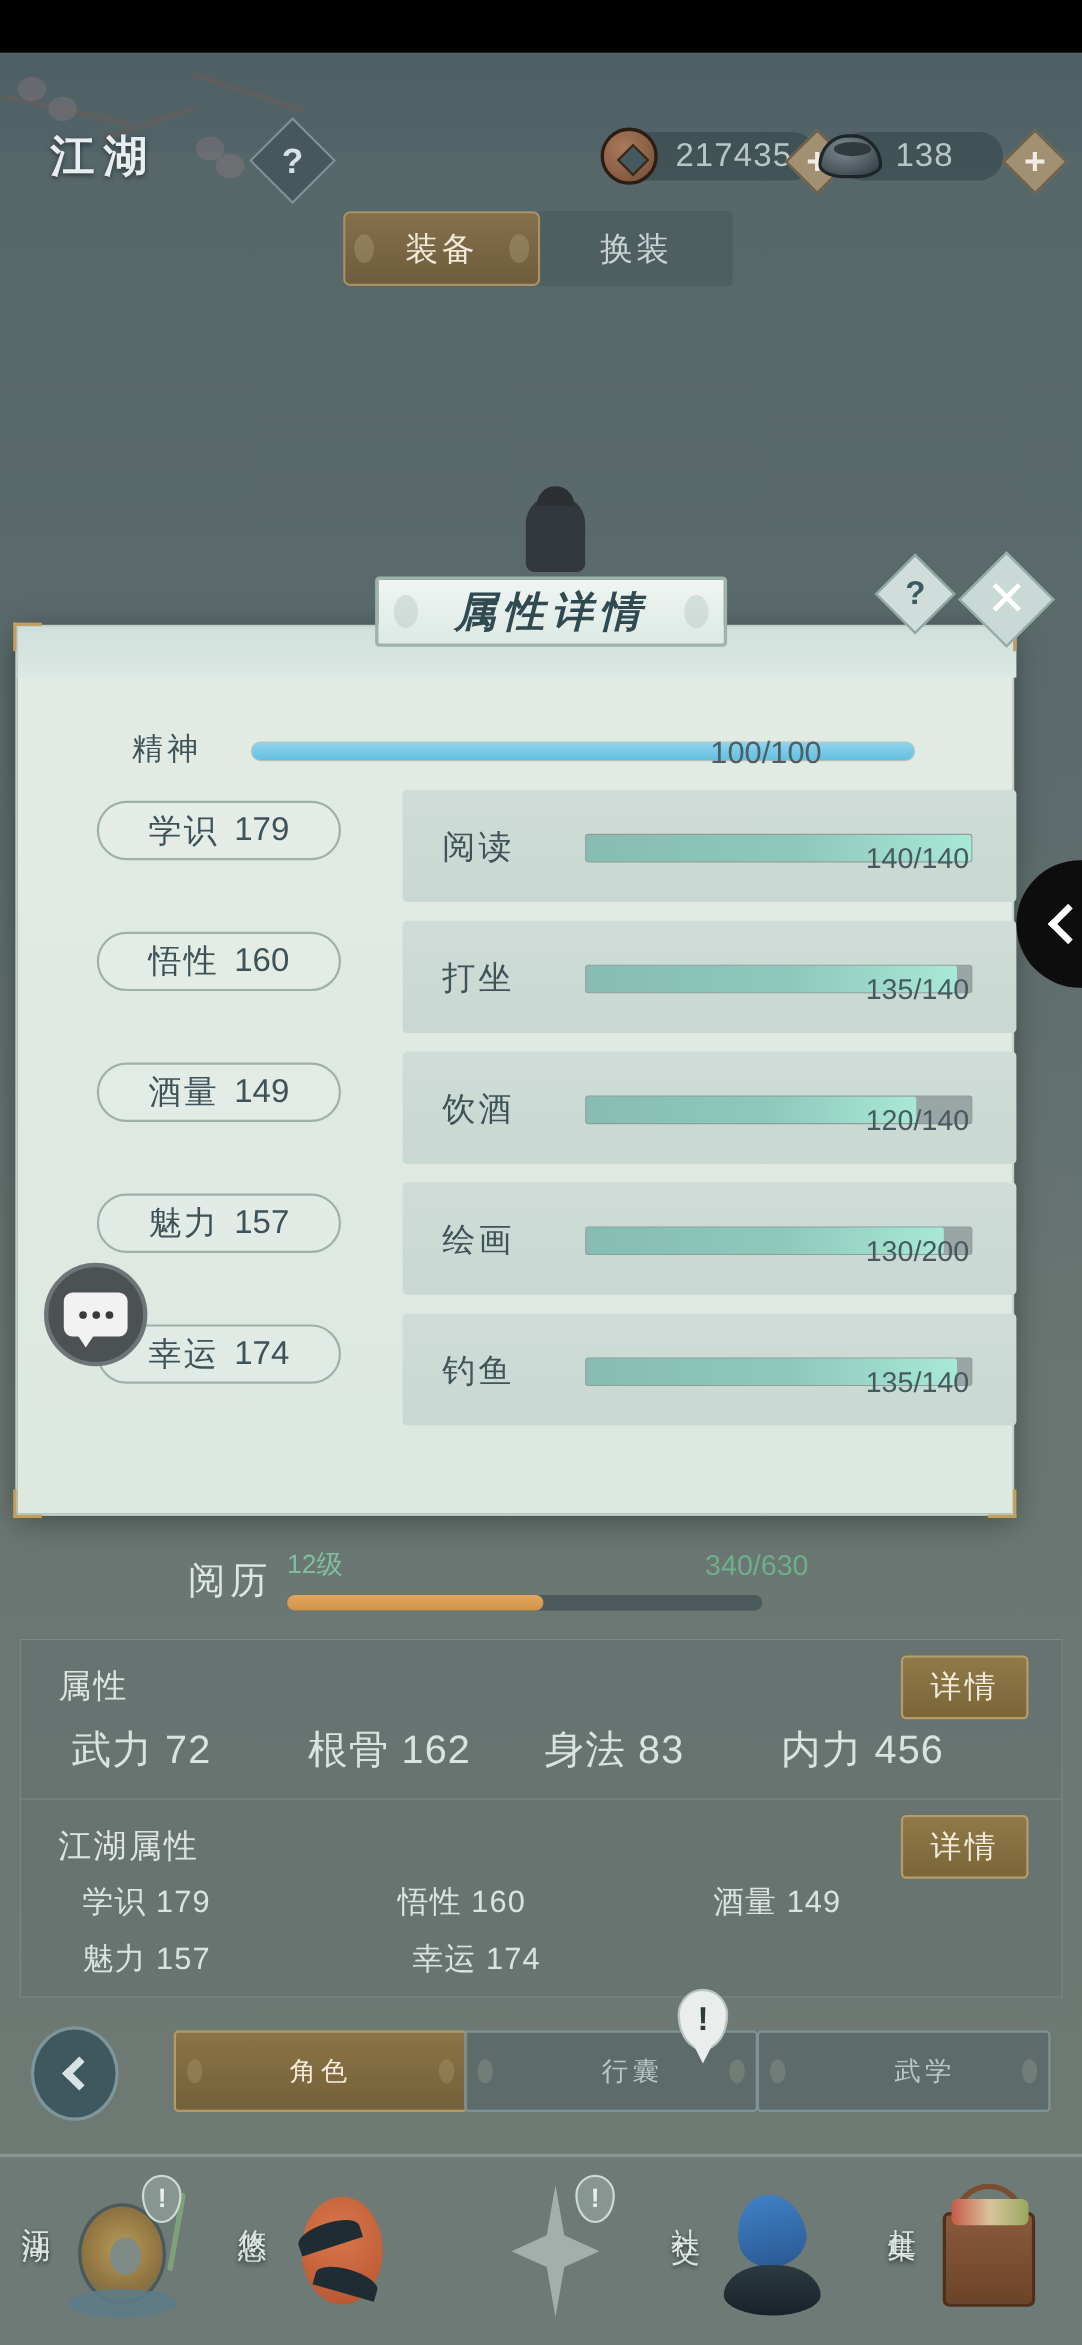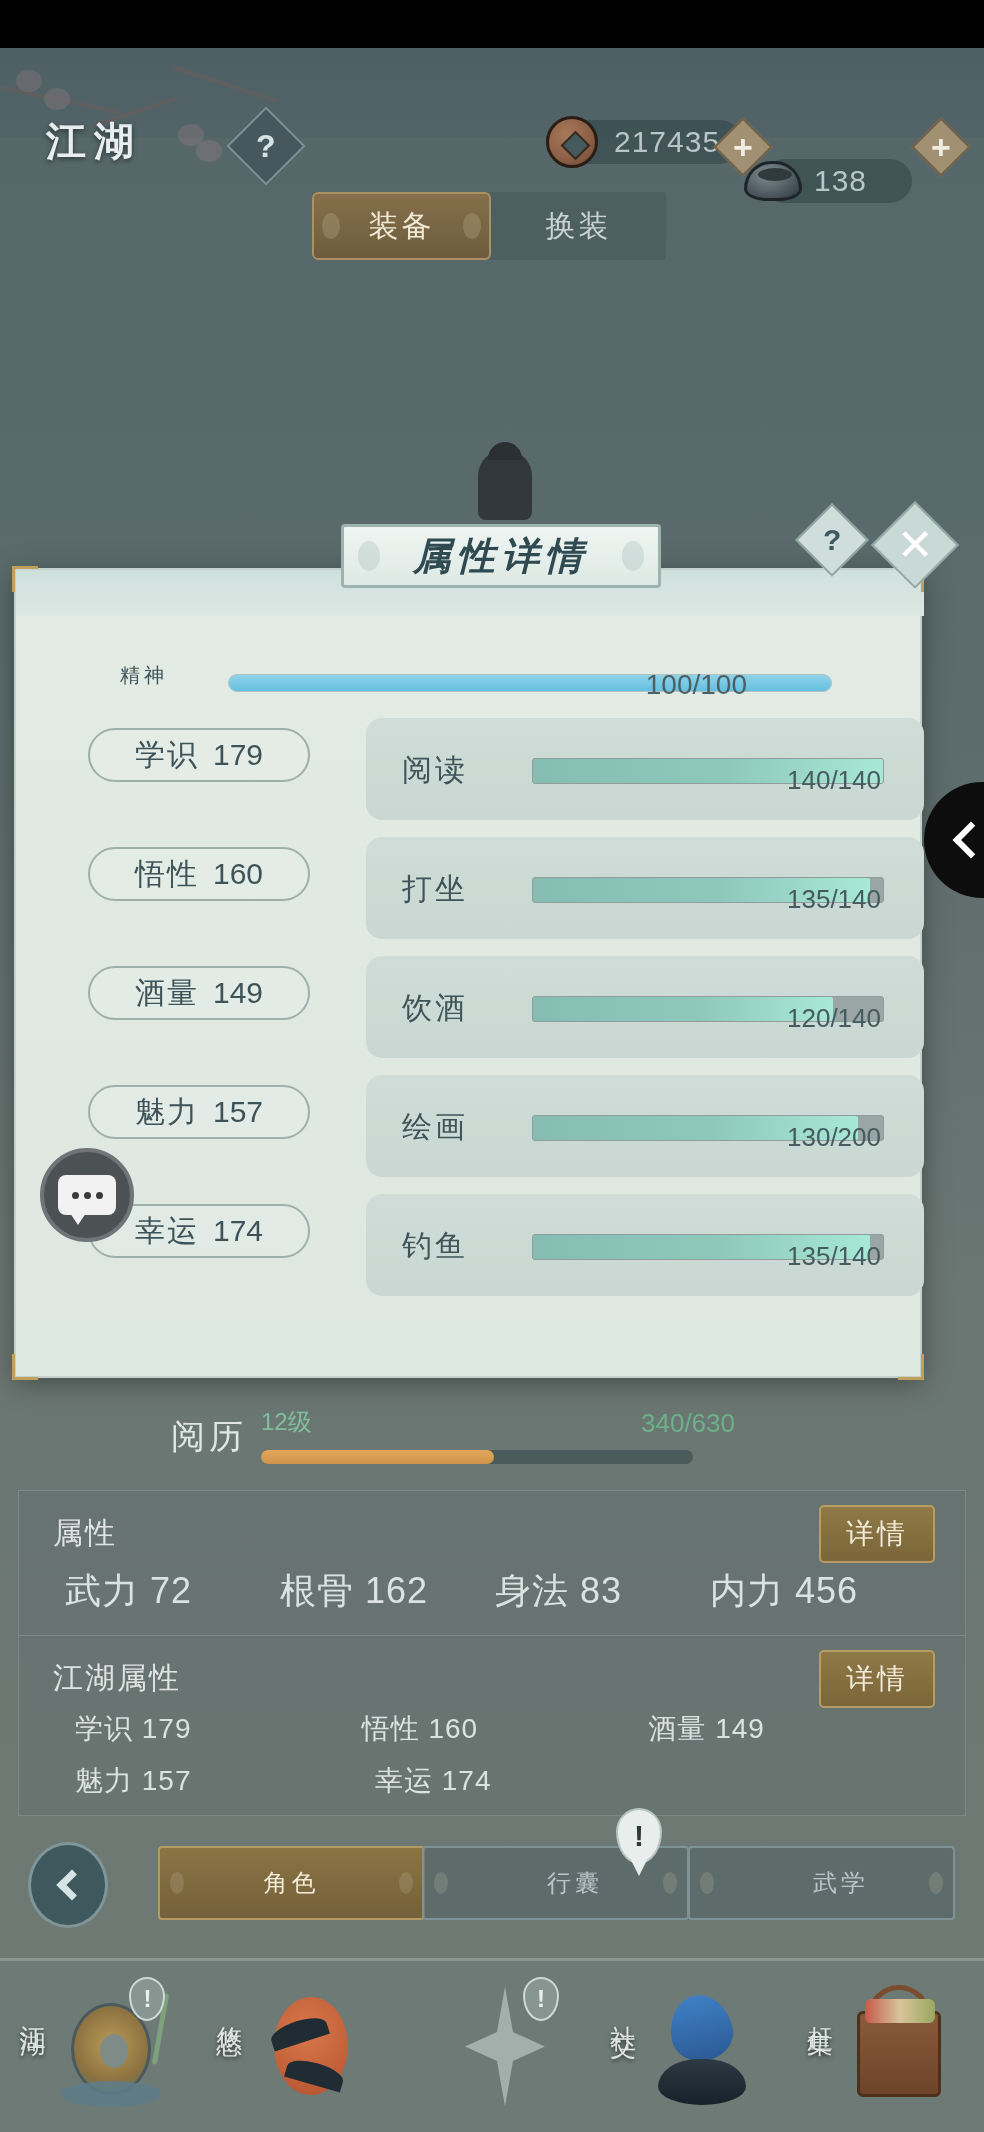--- a/index.html
+++ b/index.html
@@ -60,21 +60,21 @@
   }
   #help-top { left:238px; top:70px; }
 
   .currency {
     position:absolute; top:72px; height:44px;
     background:rgba(40,60,62,.45);
     border-radius:22px;
     display:flex; align-items:center;
   }
   #cur-coin { left:562px; width:180px; }
-  #cur-ingot { left:762px; width:150px;margin-top:39px; }
+  #cur-ingot { left:762px; width:150px; }
   .coin-icon {
     position:absolute; left:-16px; top:-4px;
     width:52px; height:52px; border-radius:50%;
     background:radial-gradient(circle at 38% 34%,#a9795a,#8a5f45 60%,#6c4733);
     border:3px solid #2b1d13;
   }
   .coin-icon::after {
     content:""; position:absolute; left:16px; top:16px;
     width:17px; height:17px; background:#445a5e;
     transform:rotate(45deg); border:2px solid #3a281b;
@@ -205,21 +205,21 @@
     transform:rotate(-45deg);
     font-size:44px; color:#ffffff; line-height:38px; font-weight:300;
   }
 
   
   .spirit-row {
     position:absolute; left:0; top:74px; width:908px; height:70px;
   }
   .spirit-label {
     position:absolute; left:104px; top:18px;
-    font-size:20px; color:#3f5459; letter-spacing:4px;
+    font-size:28px; color:#3f5459; letter-spacing:4px;
   }
   .spirit-track {
     position:absolute; left:212px; top:30px;
     width:604px; height:18px;
     background:#c5d3cf; border-radius:9px;
     border:1px solid #b2c2bd;
   }
   .spirit-fill {
     height:100%; border-radius:9px;
     background:linear-gradient(180deg,#8fd3ea,#63c0e0);
@@ -245,21 +245,21 @@
   .pill-name { font-size:30px; color:#3e5359; letter-spacing:2px; }
   .pill-val { font-size:30px; color:#3e5359; margin-left:14px; }
 
   .skill-col {
     position:absolute; left:350px; top:-10px; width:560px;
   }
   .skill-card {
     position:relative;
     width:558px; height:102px; margin-bottom:17px;
     background:linear-gradient(180deg,#cfdcd7,#c9d8d2);
-    border-radius:16px;
+    border-radius:4px;
   }
   .skill-name {
     position:absolute; left:36px; top:32px;
     font-size:30px; color:#3f5459; letter-spacing:3px;
   }
   .skill-track {
     position:absolute; left:166px; top:40px;
     width:352px; height:26px;
     background:#9aa6a6; border:1px solid #8f9e9b; border-radius:3px;
   }

